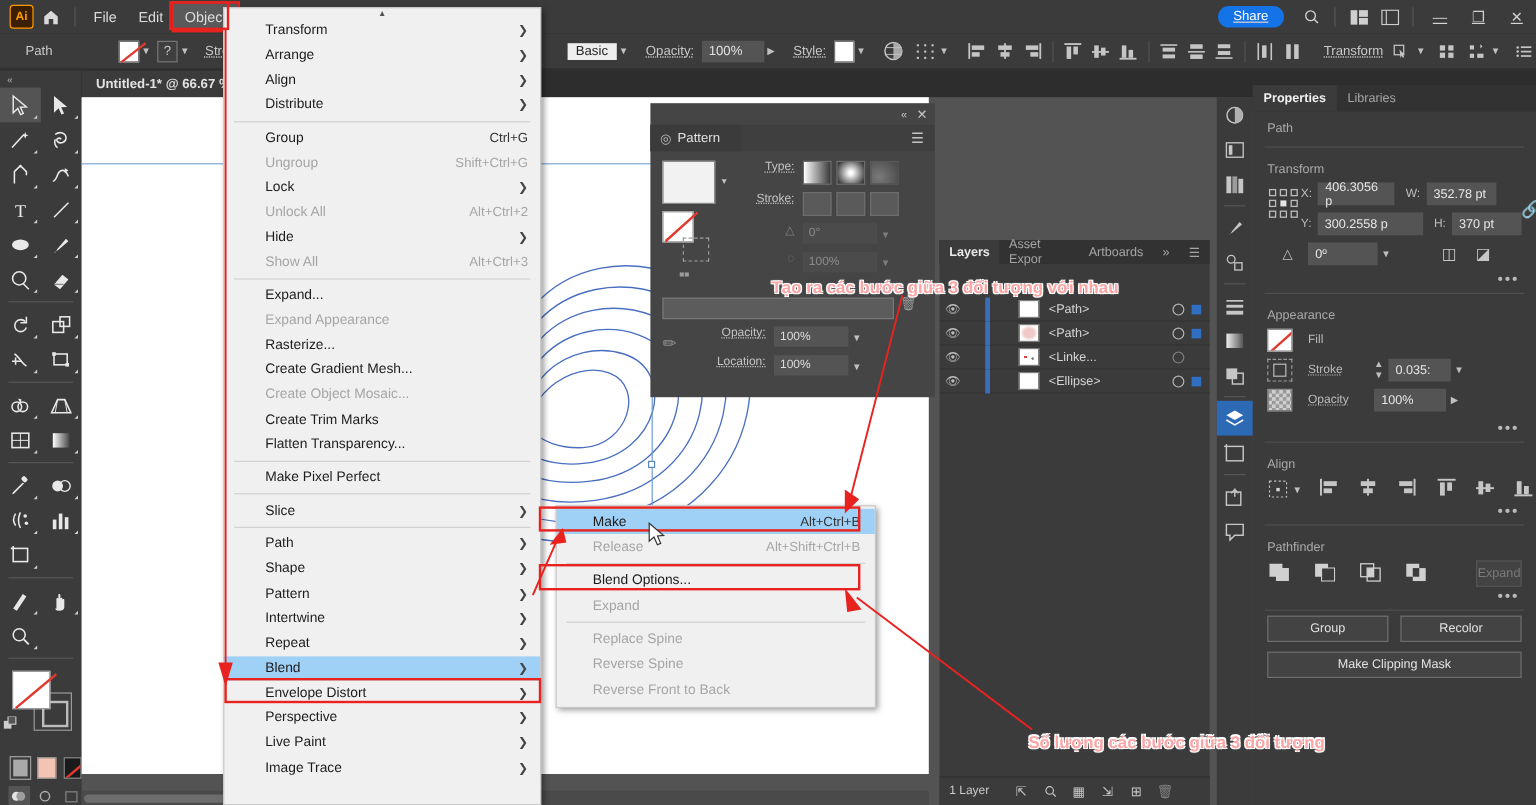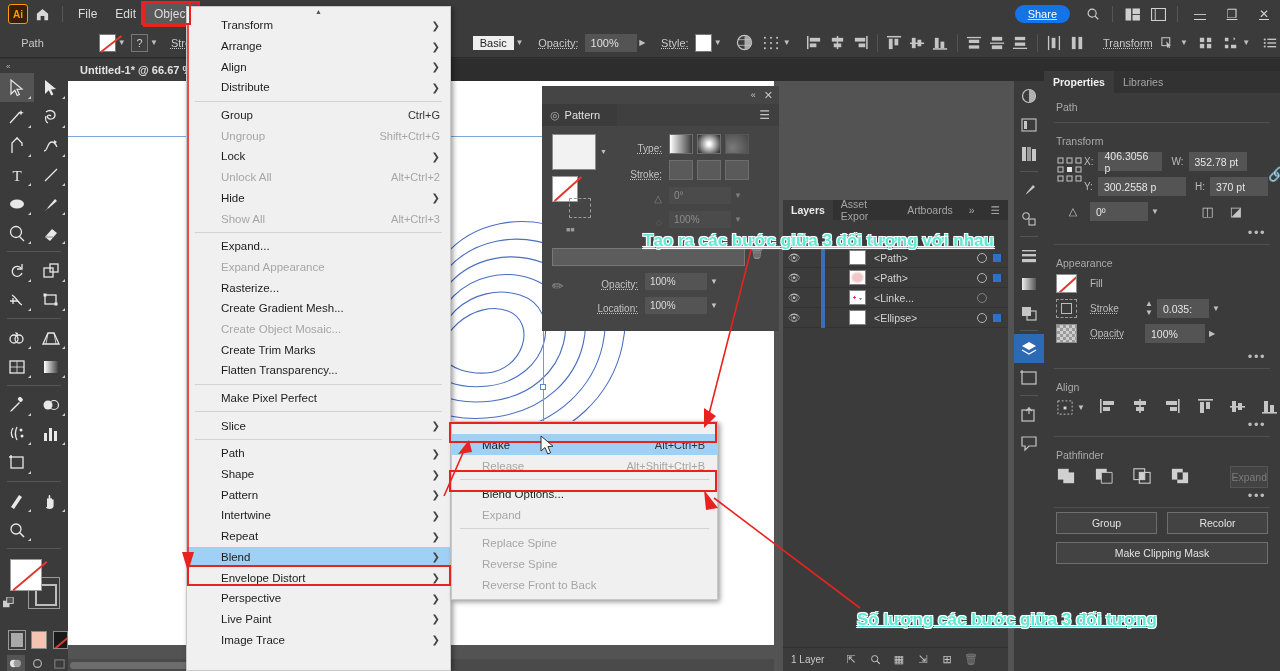--- a/index.html
+++ b/index.html
@@ -106,36 +106,36 @@
   .mrow{ height:20.7px; display:flex;align-items:center; padding:0 10px 0 34px; position:relative;}
   .mrow .lbl{flex:1; white-space:nowrap;}
   .mrow .acc{ color:#333; font-size:11px; margin-left:12px;}
   .mrow .arr{ color:#444; font-size:10px; margin-left:10px; }
   .mrow.dis .lbl,.mrow.dis .acc{ color:#a6a6a6;}
   .mrow.hl{ background:#9fd0f5; }
   .msep{ height:1px;background:#d2d2d2;margin:3px 8px;}
 
   
   #submenu{
-    position:absolute;left:451px;top:421px;width:267px;background:#f0f0f0;
+    position:absolute;left:463px;top:421px;width:267px;background:#f0f0f0;
     border:1px solid #c8c8c8;box-shadow:2px 2px 5px rgba(0,0,0,.4);
-    color:#1c1c1c;font-size:11.5px; padding:12px 0 4px 0;
+    color:#1c1c1c;font-size:11.5px; padding:2px 0 4px 0;
   }
   #submenu .mrow{ padding:0 12px 0 30px; height:21px;}
 
   
   .redbox{ position:absolute;border:2.5px solid #e8231f; pointer-events:none;}
 
   
   #gradpanel{ position:absolute;left:542px;top:86px;width:237px;height:245px;background:#454545;}
   #gp-top{height:18px;display:flex;align-items:center;justify-content:flex-end;padding-right:6px;gap:8px;color:#c5c5c5;font-size:9px;}
   #gp-tab{height:22px;display:flex;align-items:center;background:#3b3b3b;width:75px;padding-left:8px;font-size:11px;color:#e0e0e0;}
   #gp-tabbar{height:22px;display:flex;align-items:center;background:#3f3f3f;justify-content:space-between;}
   #gp-body{padding:8px 10px;position:relative;}
-  .gp-row{display:flex;align-items:flex-end;margin-bottom:6px;}
+  .gp-row{display:flex;align-items:flex-start;margin-bottom:6px;}
   .gp-lab{font-size:10px;color:#c3c3c3;width:50px;text-align:right;margin-right:7px;}
   .gp-lab.ul{text-decoration:underline;text-decoration-style:dotted;}
   .gp-btn{width:24px;height:20px;background:#5a5a5a;border:1px solid #6d6d6d;margin-right:4px;}
   .gp-dis{opacity:.45;}
   .gp-sel{background:#f2f2f2;width:44px;height:36px;border:1px solid #8a8a8a;}
   #gradbar{height:18px;background:#5c5c5c;border:1px solid #777;margin:14px 0 6px 0;}
   .gp-num{background:#545454;color:#ddd;font-size:10px;padding:2px 5px;width:62px;height:17px;display:flex;align-items:center;}
 
   
   #layerspanel{position:absolute;left:783px;top:200px;width:225px;height:471px;background:#3b3b3b;}
@@ -172,23 +172,23 @@
     font-size:10.5px;display:flex;align-items:center;justify-content:center;}
   .pr-btn.dis{color:#7b7b7b;border-color:#555;}
   .ul-d{text-decoration:underline;text-decoration-style:dotted;}
 
   
   #rail{position:absolute;right:236px;top:81px;width:30px;height:590px;background:#3b3b3b;}
   .rail-ic{width:30px;height:29px;display:flex;align-items:center;justify-content:center;color:#c6c6c6;}
   .rail-ic.on{background:#2d6ab5;}
 
   
-  .anno{position:absolute;color:#5eead4;font-weight:bold;font-size:17px;
+  .anno{position:absolute;color:#fca5a5;font-weight:bold;font-size:14px;
     white-space:nowrap;text-shadow:
-      -1px -1px 0 #fff,1px -1px 0 #fff,-1px 1px 0 #fff,1px 1px 0 #fff,0 0 2px #fff; text-decoration: underline;}
+      -1px -1px 0 #fff,1px -1px 0 #fff,-1px 1px 0 #fff,1px 1px 0 #fff,0 0 2px #fff;}
   .arrow{position:absolute;pointer-events:none;}
   #cursor{position:absolute;left:540px;top:435px;pointer-events:none;}
 </style>
 </head>
 <body>
 
 <div id="menubar">
   <div class="ai-logo">Ai</div>
   <div class="home-ic">
     <svg width="15" height="15" viewBox="0 0 16 16">

